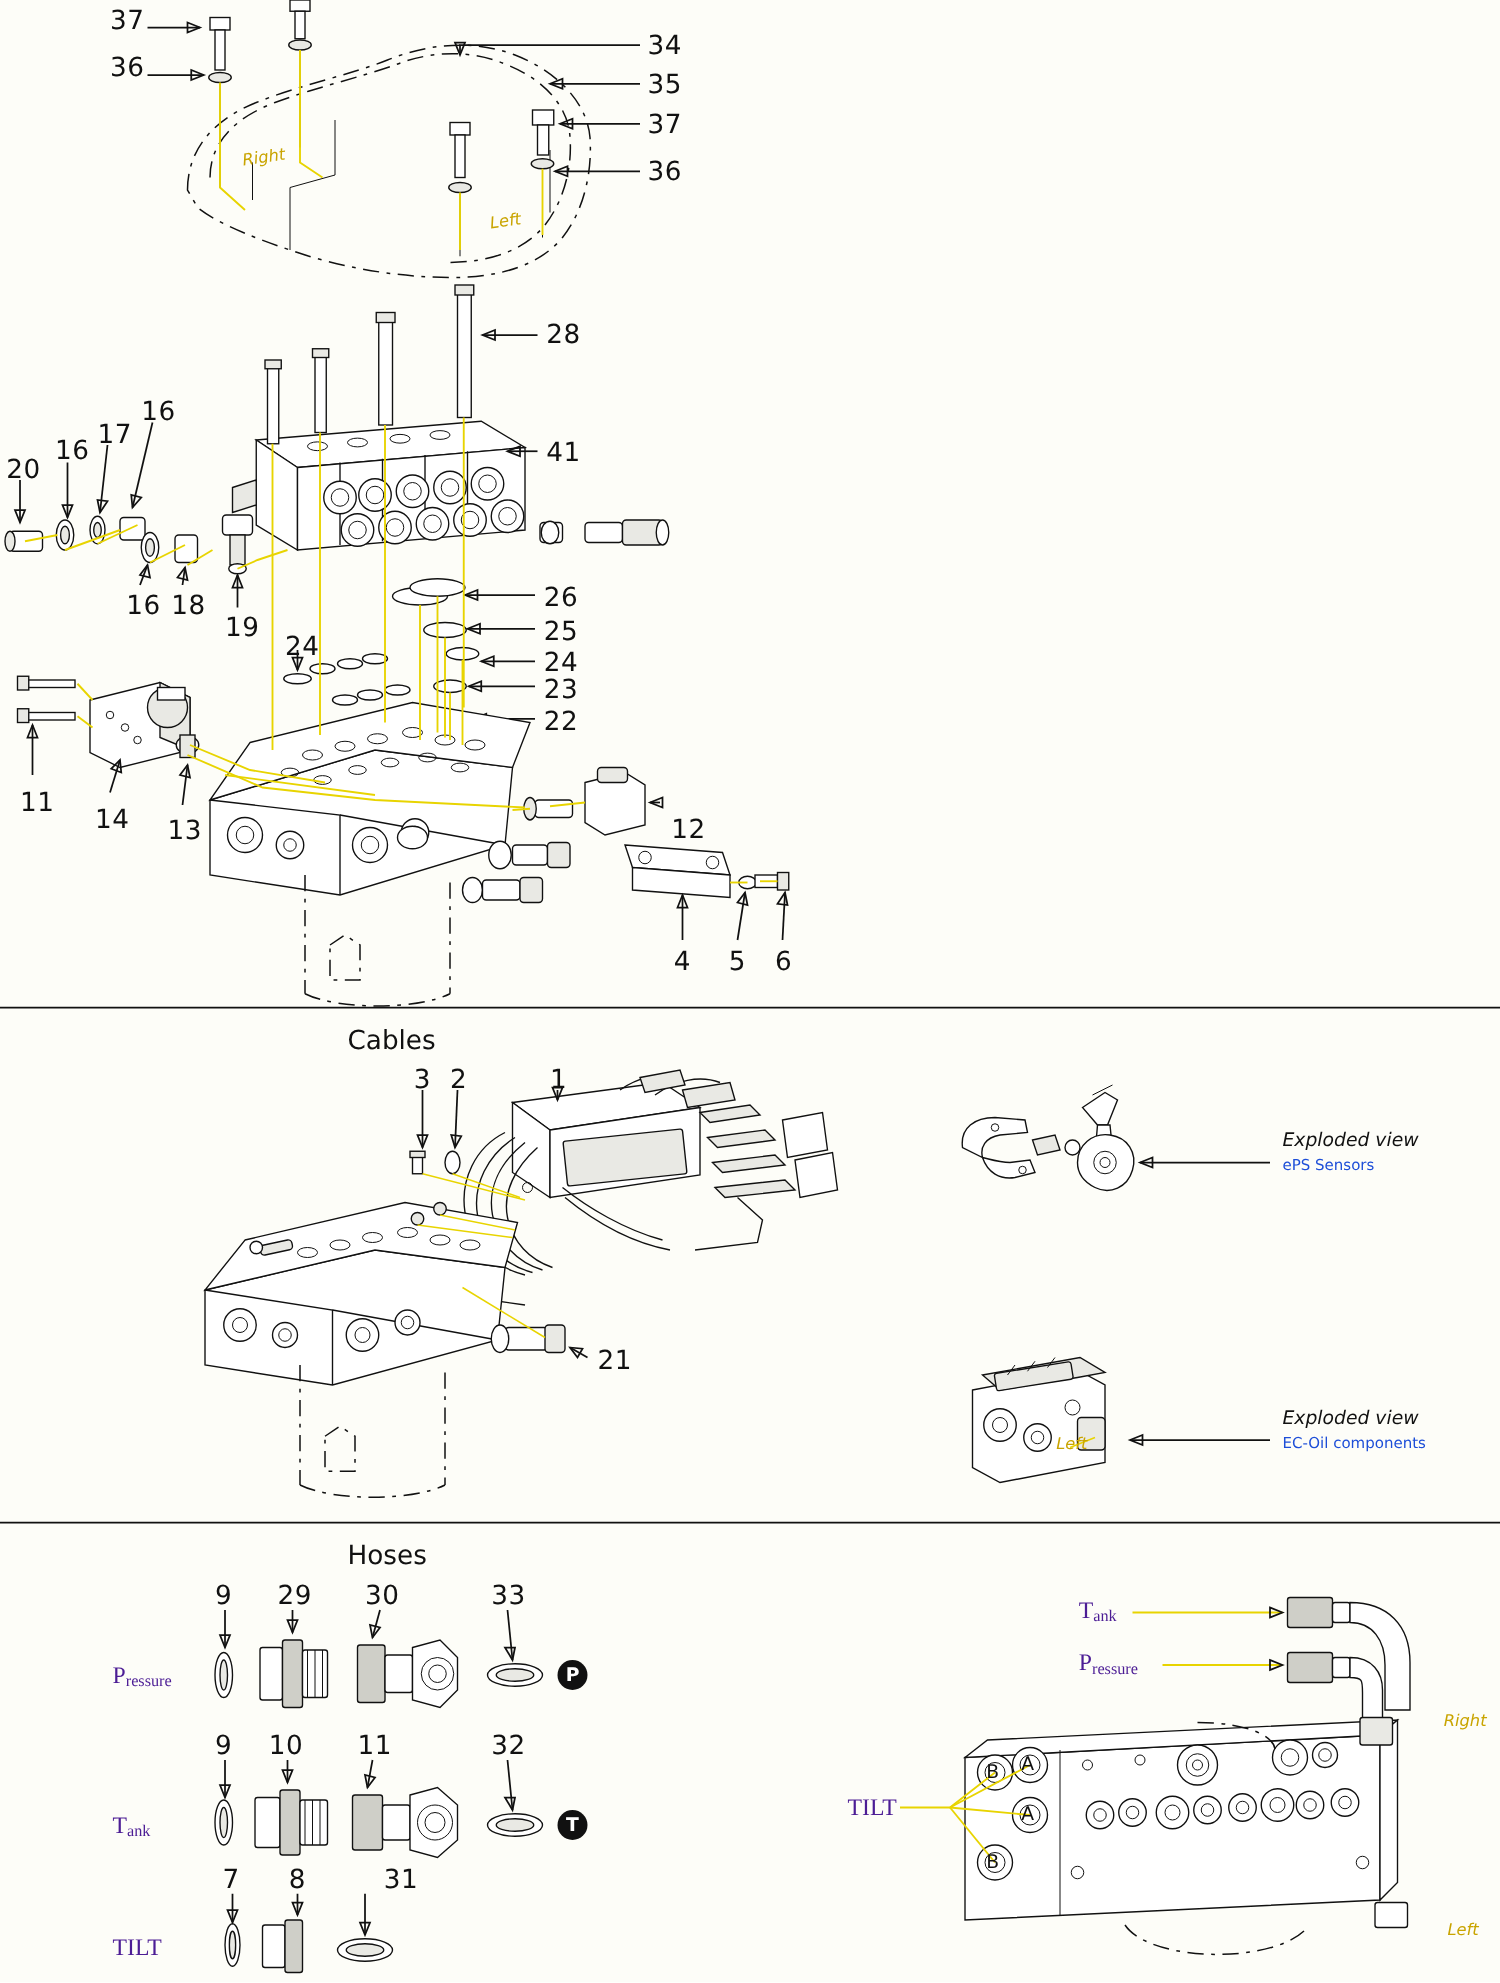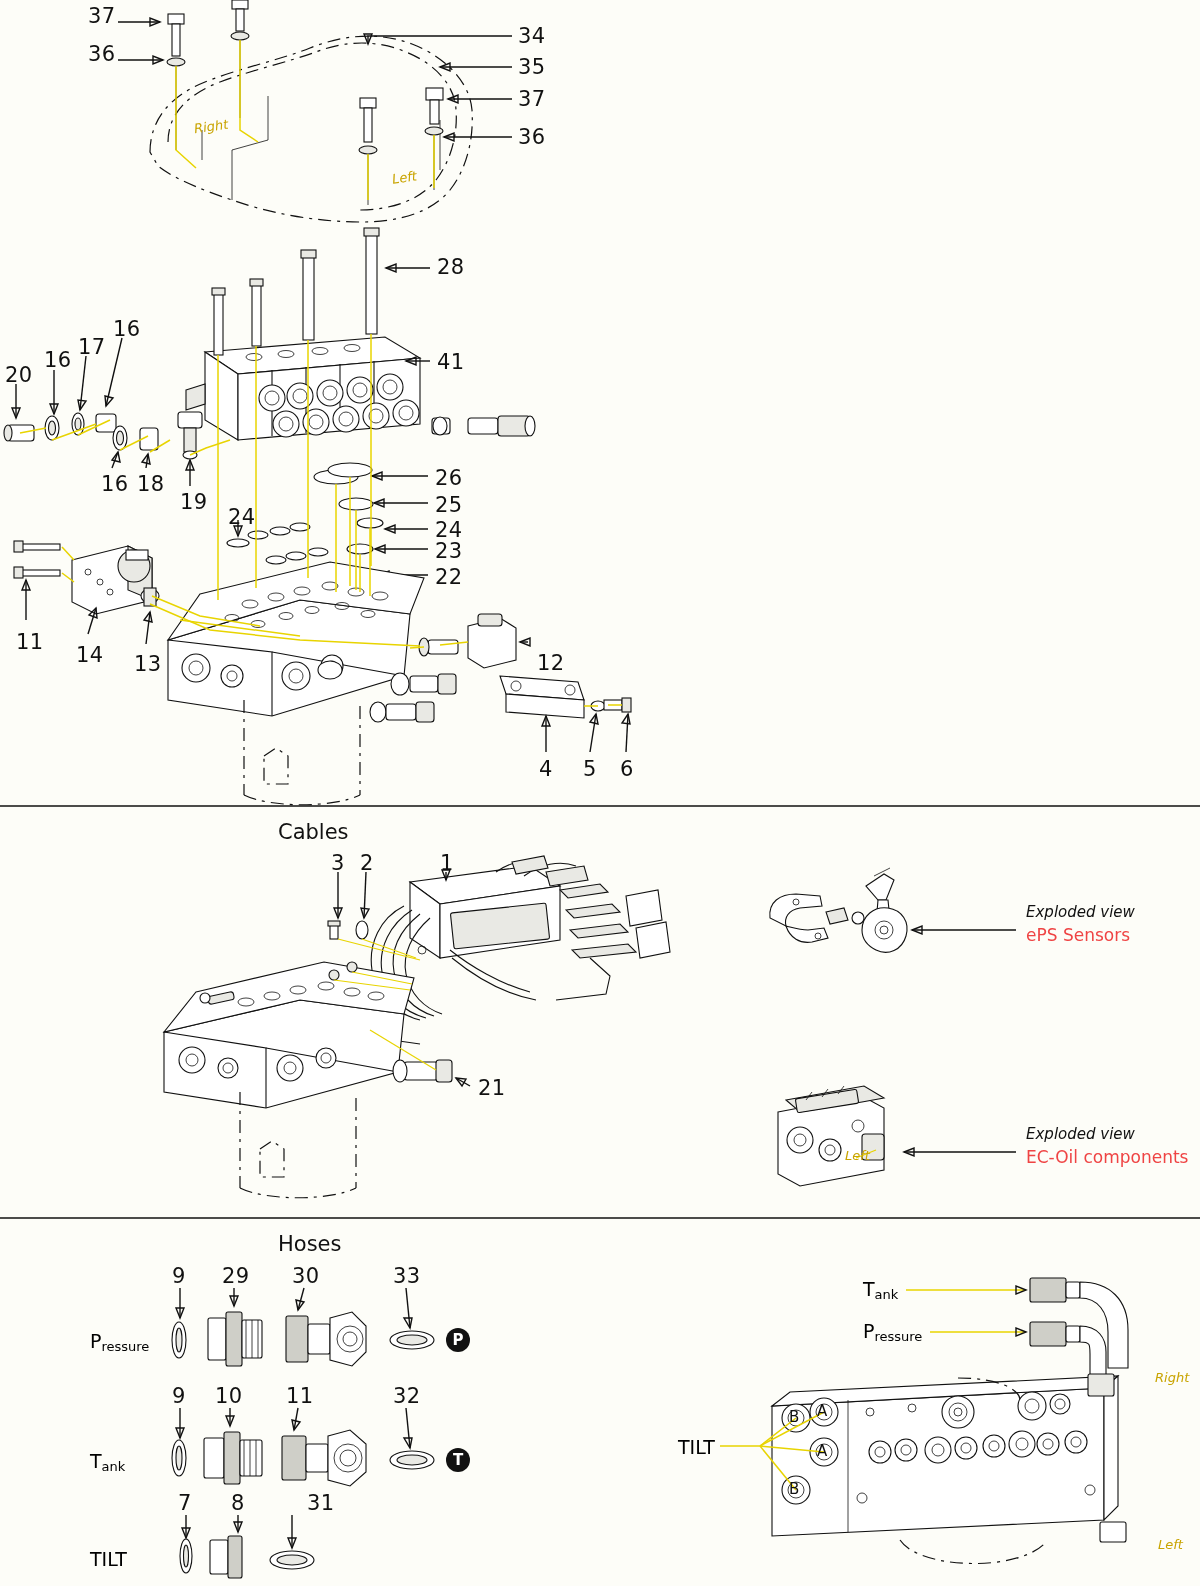--- a/index.html
+++ b/index.html
@@ -40,29 +40,30 @@
   }
   .exploded-label {
     position: absolute;
     font-size: 15px;
     font-style: italic;
     color: #111111;
     white-space: nowrap;
   }
   .exploded-name {
     position: absolute;
-    font-size: 17px;
-    color: #ef4444;
+    font-size: 12px;
+    color: #1d4ed8;
     white-space: nowrap;
   }
   .port-label {
     position: absolute;
     font-size: 19px;
-    color: #000000;
+    color: #4c1d95;
     white-space: nowrap;
+    font-family: Liberation Serif, serif;
   }
   .port-label sub, .sub {
     font-size: 13px;
     vertical-align: baseline;
     position: relative;
     top: 3px;
   }
   .badge {
     position: absolute;
     width: 24px;

